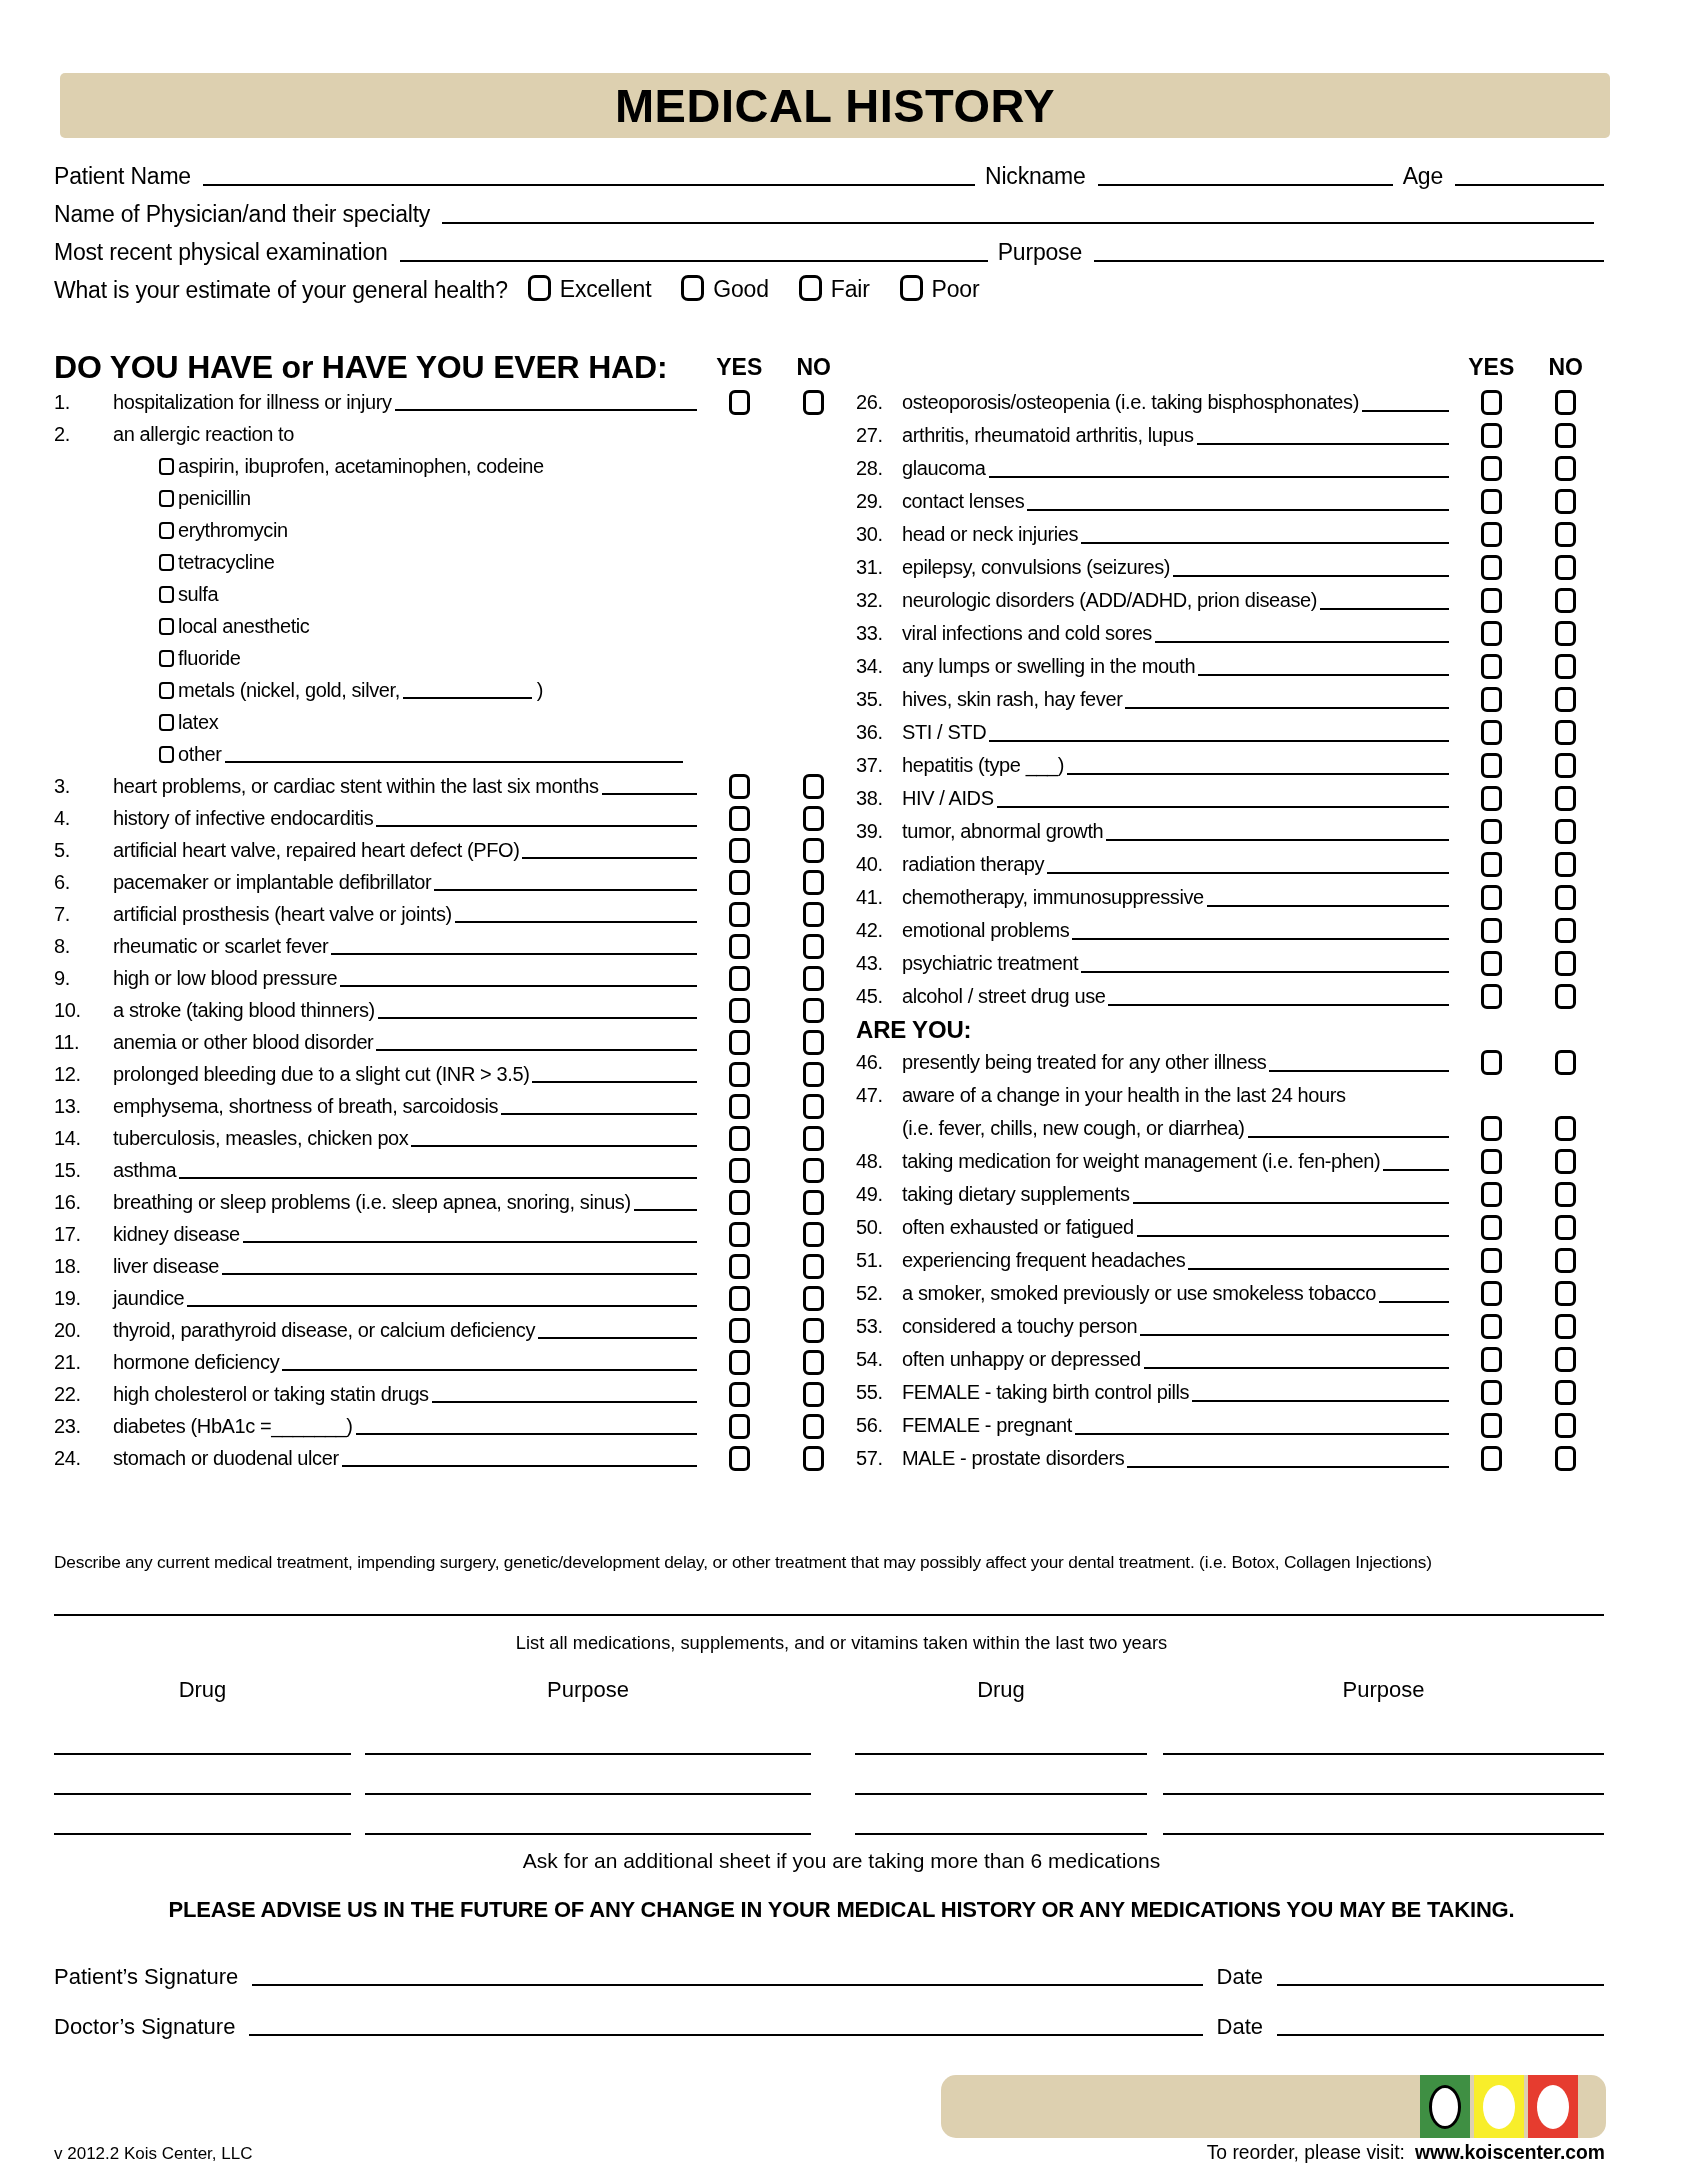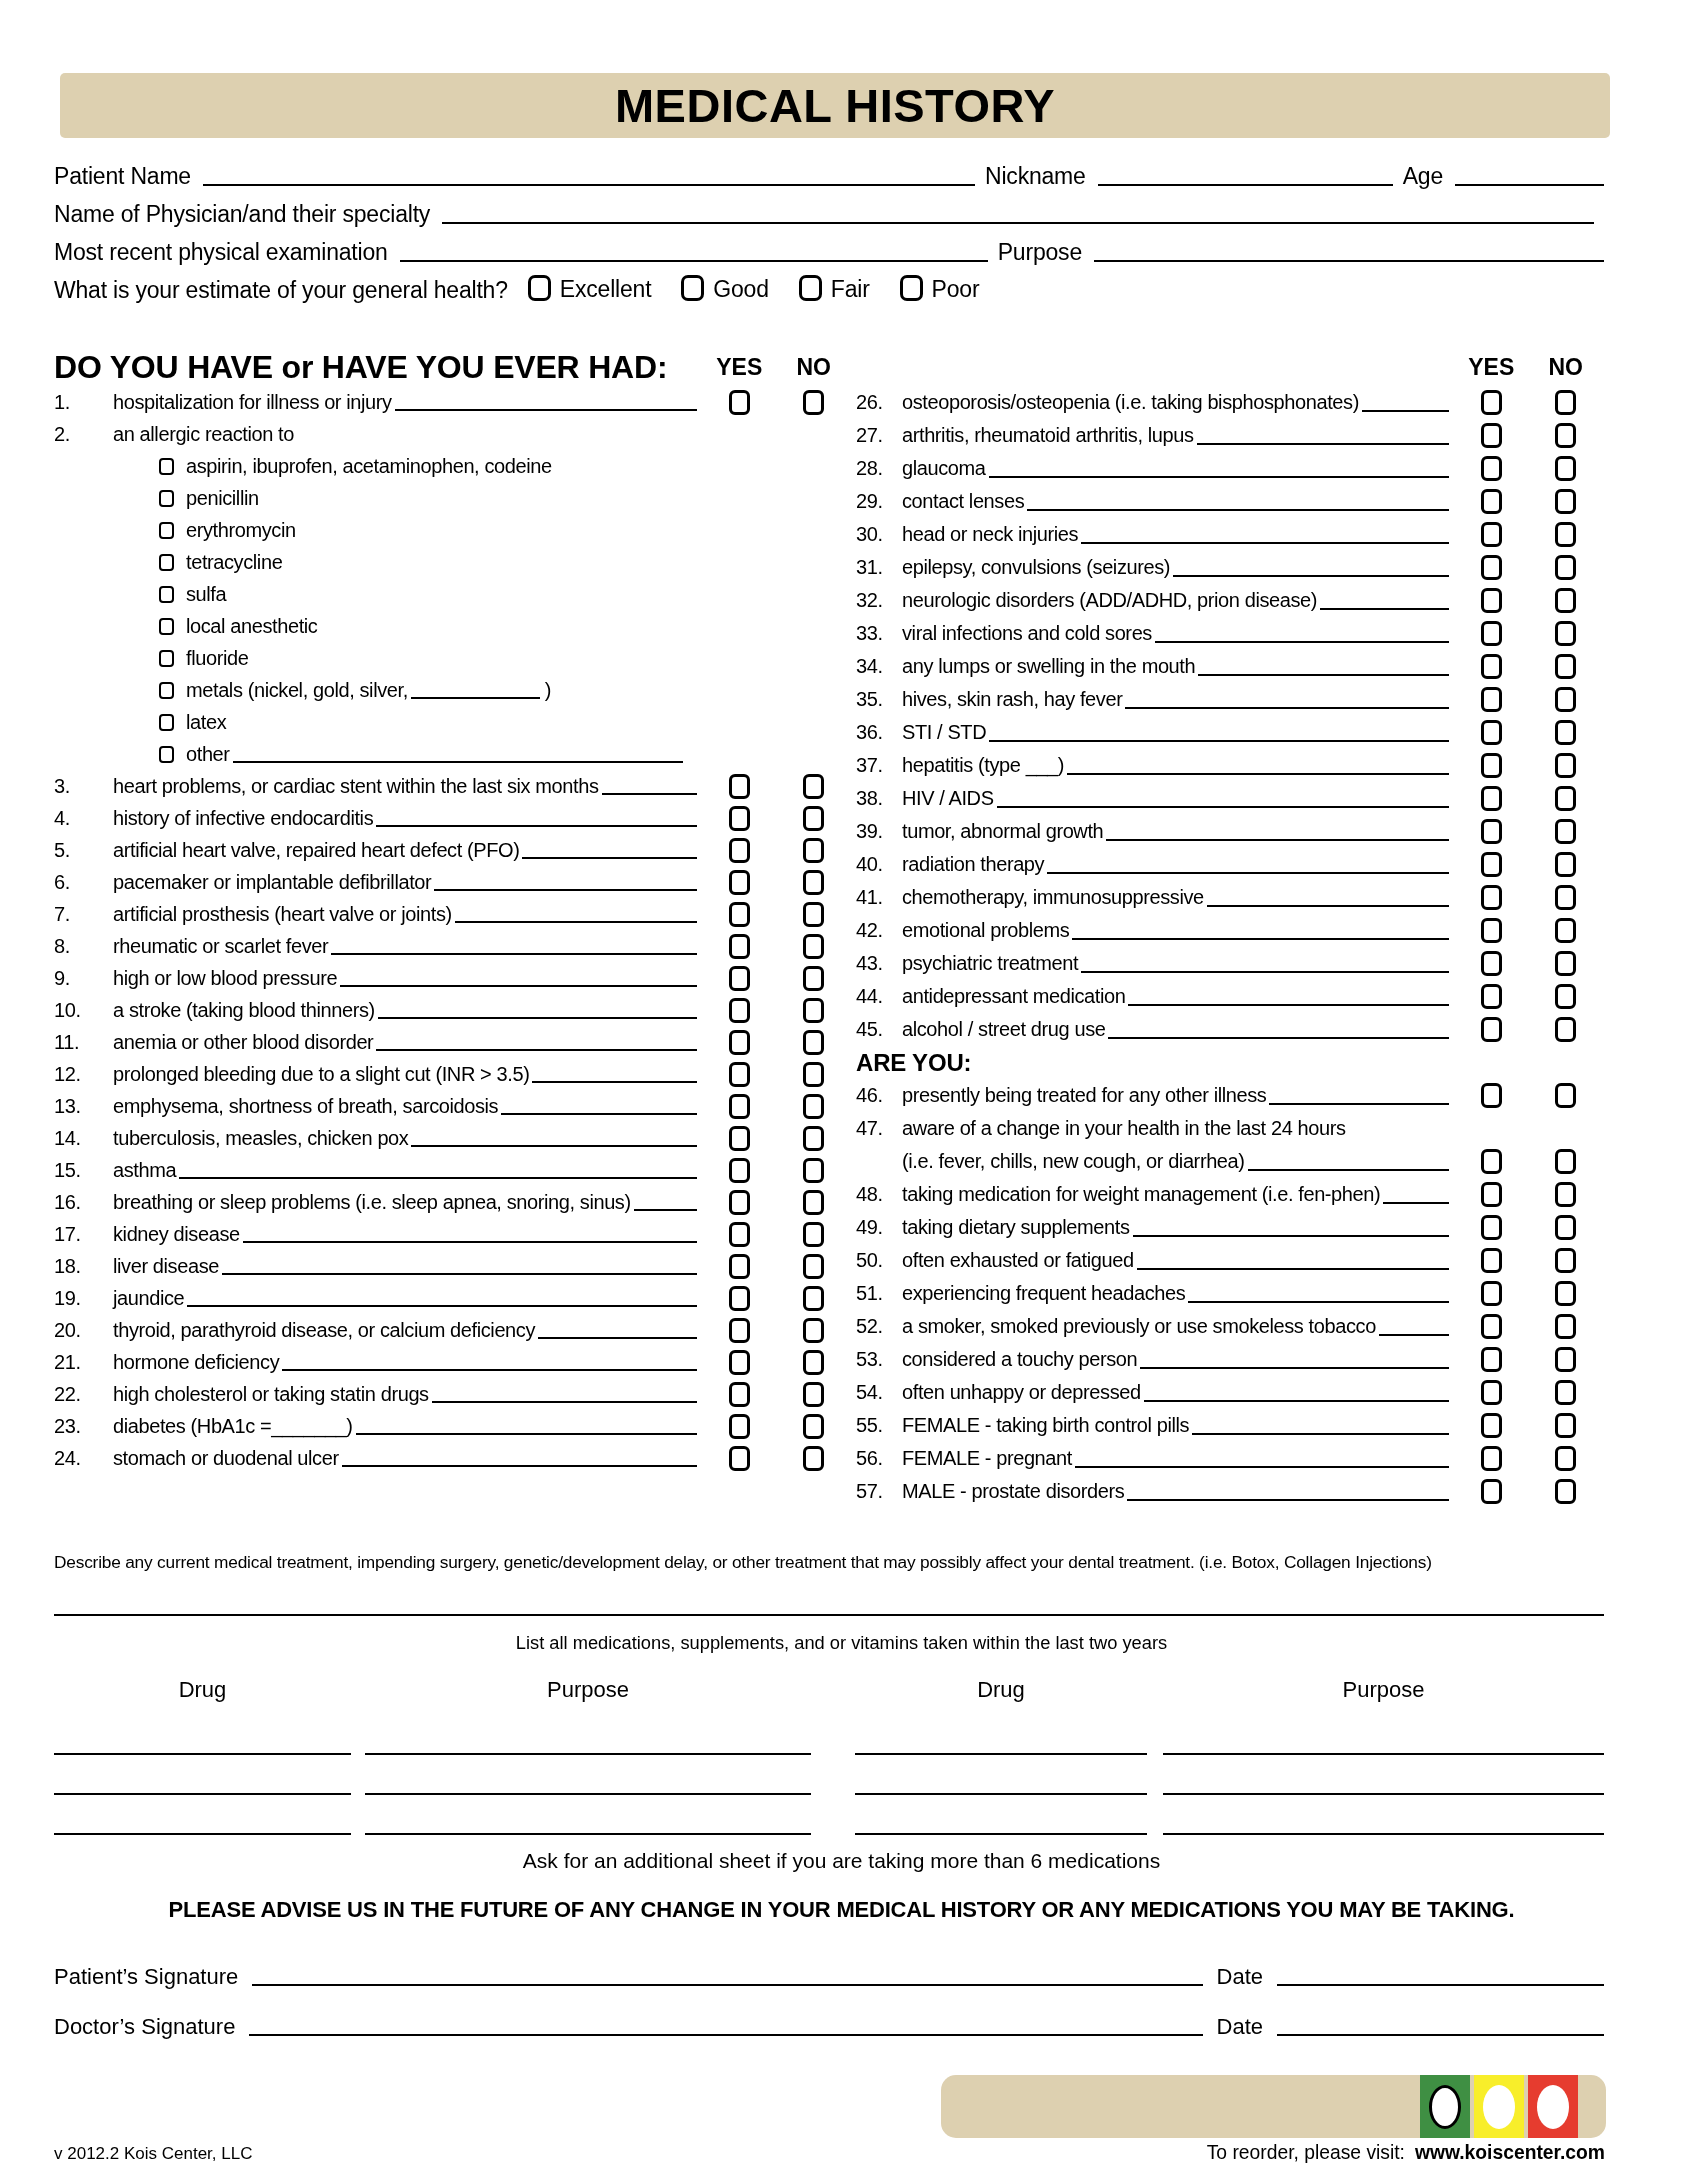--- a/index.html
+++ b/index.html
@@ -38,21 +38,21 @@
   .slot{flex:1;display:flex;align-items:center;justify-content:center}
   .yn{font-weight:bold;font-size:23px}
 
   .crow{display:flex;align-items:center;height:32px;font-size:20px;letter-spacing:-0.4px;white-space:nowrap}
   #col-right .crow{height:33px}
   .num{flex:0 0 59px}
   #col-right .num{flex:0 0 46px}
   .itxt,.stxt,.sfx{white-space:nowrap}
   .fill{flex:1 1 12px;min-width:10px;border-bottom:2px solid #000;align-self:flex-end;margin:0 5px 7px 3px;height:0}
   .crow.sub{margin-left:105px;margin-right:163px}
-  .crow.sub .stxt{margin-left:12px}
+  .crow.sub .stxt{margin-left:4px}
   .crow.heading .chead{font-size:24px}
   .fw{flex:0 0 129px}
 
   
   #describe{position:absolute;left:54px;top:1552px;width:1550px;font-size:17.3px;letter-spacing:-0.2px;white-space:nowrap}
   #desc-line{position:absolute;left:54px;top:1582px;width:1550px;height:34px;border-bottom:2.5px solid #000}
   #list-note{position:absolute;left:0;top:1632px;width:1683px;text-align:center;font-size:18.3px}
 
   
   #medgrid{position:absolute;left:54px;top:1677px;width:1550px}
@@ -734,33 +734,20 @@
           <span class="slots">
             <span class="slot">
               <span class="cb"></span>
             </span>
             <span class="slot">
               <span class="cb"></span>
             </span>
           </span>
         </div>
         <div class="crow item">
-          <span class="num">44.</span>
-          <span class="itxt">antidepressant medication</span>
-          <span class="fill"></span>
-          <span class="slots">
-            <span class="slot">
-              <span class="cb"></span>
-            </span>
-            <span class="slot">
-              <span class="cb"></span>
-            </span>
-          </span>
-        </div>
-        <div class="crow item">
           <span class="num">45.</span>
           <span class="itxt">alcohol / street drug use</span>
           <span class="fill"></span>
           <span class="slots">
             <span class="slot">
               <span class="cb"></span>
             </span>
             <span class="slot">
               <span class="cb"></span>
             </span>

